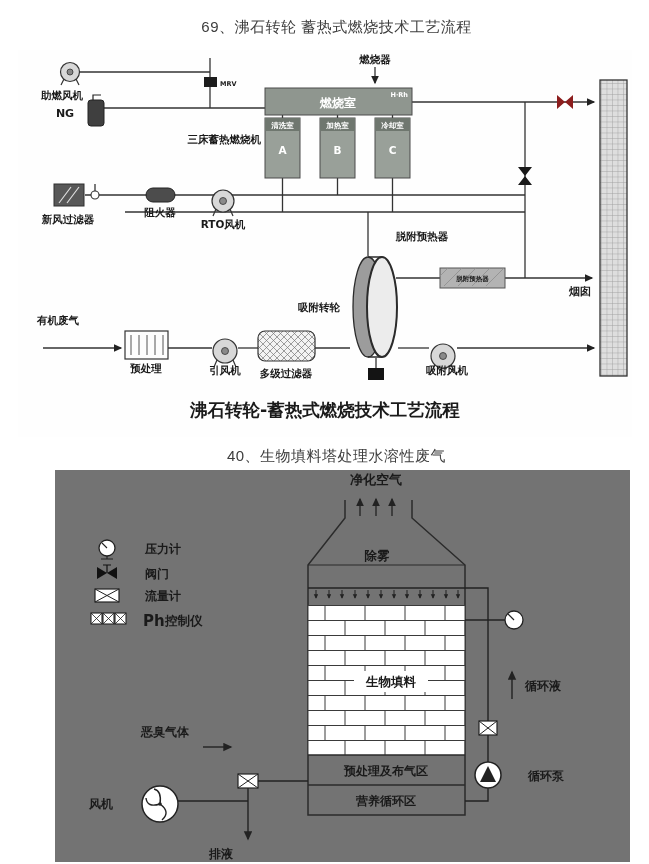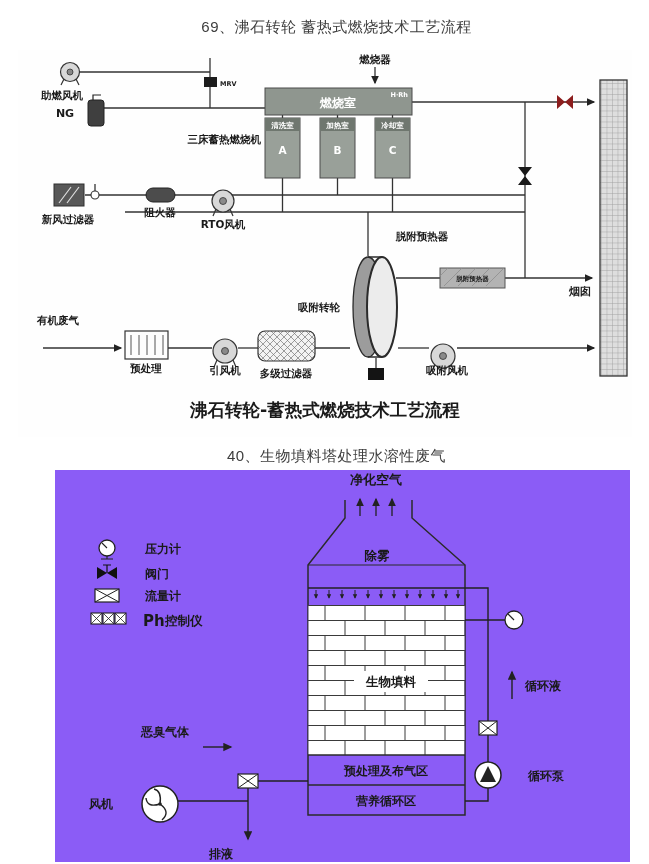--- a/index.html
+++ b/index.html
@@ -7,21 +7,21 @@
     width:649px;height:864px;position:relative;background:#ffffff;
     font-family:"Liberation Sans",sans-serif;overflow:hidden;
   }
   .title{
     position:absolute;left:12px;width:100%;text-align:center;
     font-size:15px;color:#3d3d3d;letter-spacing:.5px;
   }
   #title1{top:18px;}
   #title2{top:447px;}
   #d1wrap{position:absolute;left:18px;top:50px;width:614px;height:387px;background:#fefefe;}
-  #d2wrap{position:absolute;left:55px;top:470px;width:575px;height:392px;background:#8b5cf6;}
+  #d2wrap{position:absolute;left:55px;top:470px;width:575px;height:392px;background:#737373;}
   svg{display:block;}
   svg text{font-family:"DejaVu Sans","Liberation Sans",sans-serif;font-weight:700;fill:#1a1a1a;}
   .t65{font-size:6.5px;} .t7{font-size:7.5px;} .t10{font-size:10.5px;}
   .t11{font-size:11px;} .t12{font-size:12px;} .t125{font-size:12.5px;}
   .t13{font-size:13px;} .t15{font-size:15px;} .t17{font-size:17.5px;}
   .wt{fill:#ffffff;}
   .pipe{stroke:#333;stroke-width:1.3;fill:none;}
   .pipe2{stroke:#222;stroke-width:1.4;fill:none;}
 </style>
 </head>

